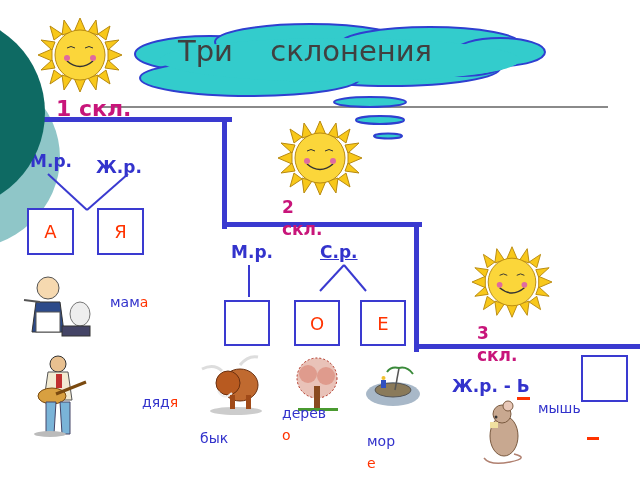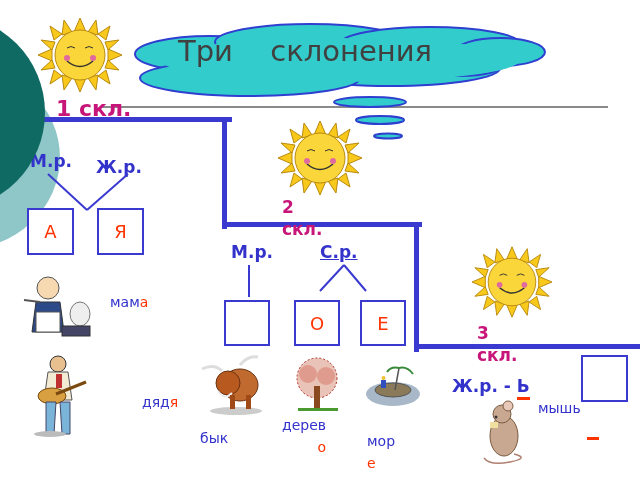--- a/index.html
+++ b/index.html
@@ -211,21 +211,21 @@
 
 <div class="abs" style="left:288px;top:356px;">
   <svg width="58" height="58" viewBox="0 0 58 58">
     <circle cx="29" cy="22" r="20" fill="#e9c2b8" stroke="#b03020" stroke-dasharray="2,2"></circle>
     <circle cx="20" cy="18" r="9" fill="#d88070" opacity="0.6"></circle>
     <circle cx="38" cy="20" r="9" fill="#d88070" opacity="0.6"></circle>
     <rect x="26" y="30" width="6" height="24" fill="#8a4a20"></rect>
     <rect x="10" y="52" width="40" height="3" fill="#4a9a30"></rect>
   </svg>
 </div>
-<div class="word" style="left:282px;top:414px;line-height:22px;text-align:right;">
+<div class="word" style="left:282px;top:402px;line-height:22px;">
   <div>дерев</div>
   <div class="red">о</div>
 </div>
 
 <div class="abs" style="left:365px;top:364px;">
   <svg width="56" height="48" viewBox="0 0 56 48">
     <ellipse cx="28" cy="30" rx="27" ry="12" fill="#a8b8c8"></ellipse>
     <ellipse cx="28" cy="26" rx="18" ry="7" fill="#8a7a5a" stroke="#555"></ellipse>
     <line x1="30" y1="26" x2="34" y2="4" stroke="#555" stroke-width="1.5"></line>
     <path d="M34,4 Q42,2 48,10 M34,4 Q26,2 22,8" fill="none" stroke="#3a8a3a" stroke-width="2"></path>

